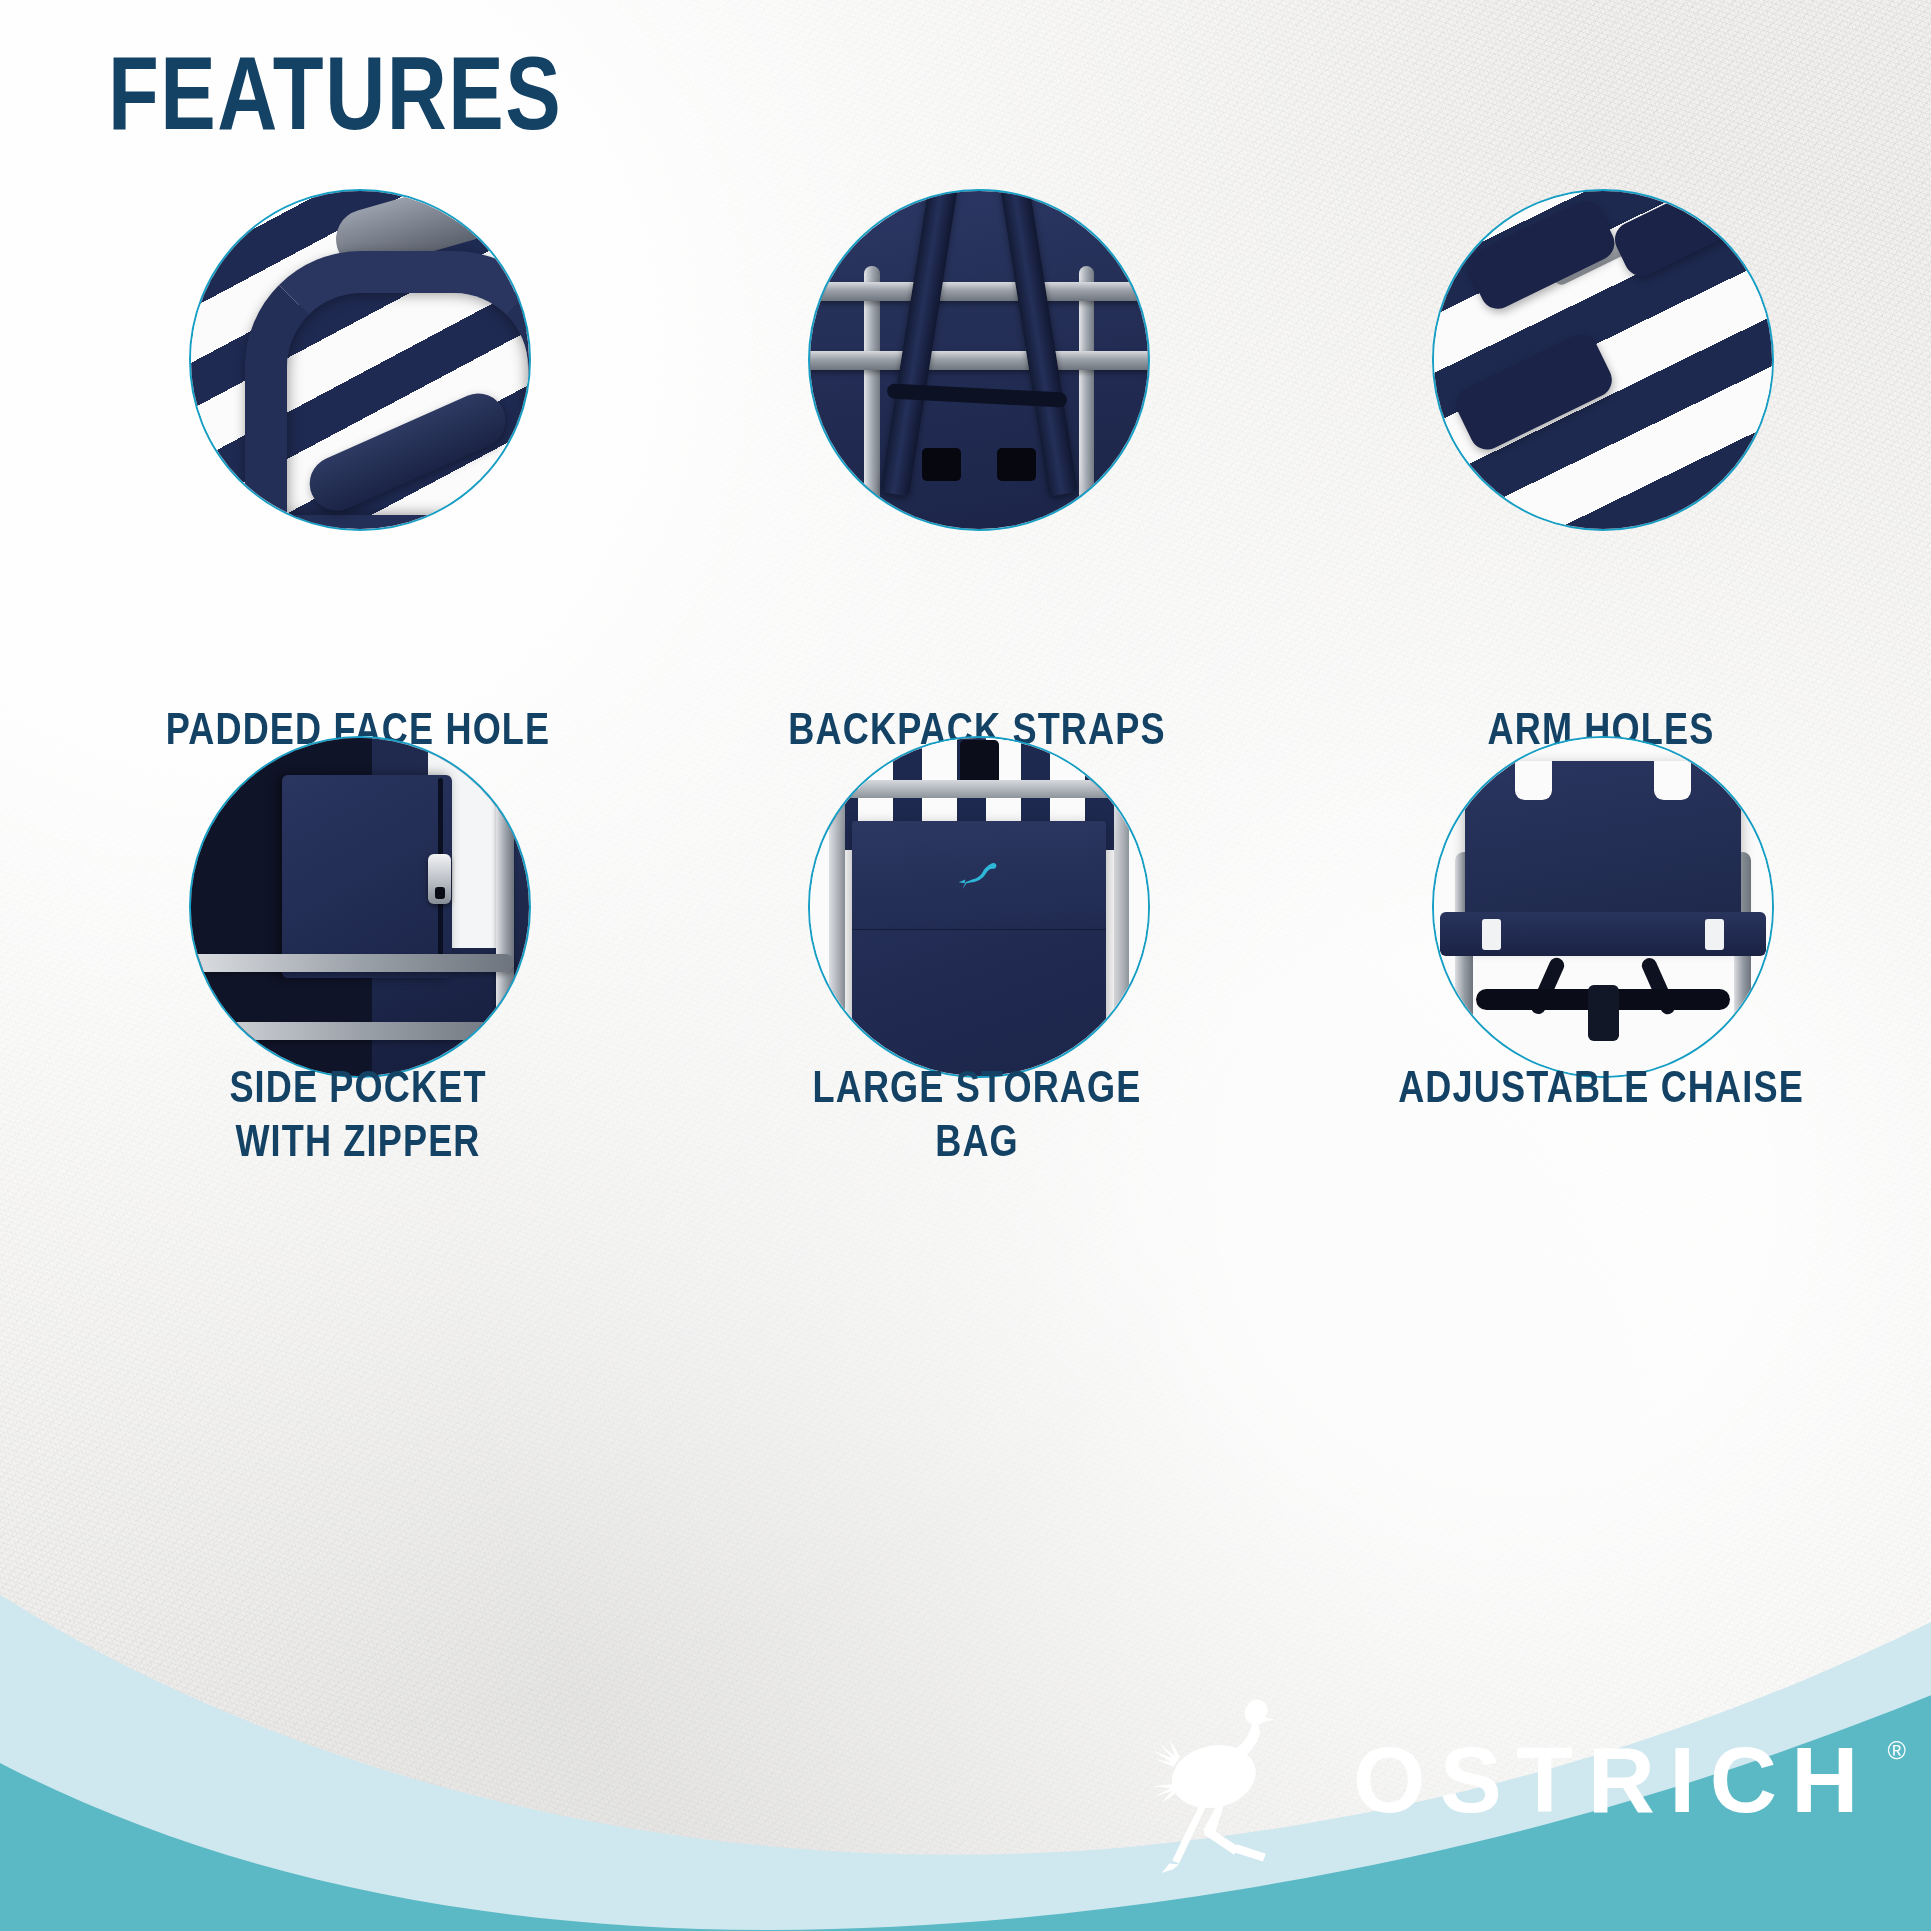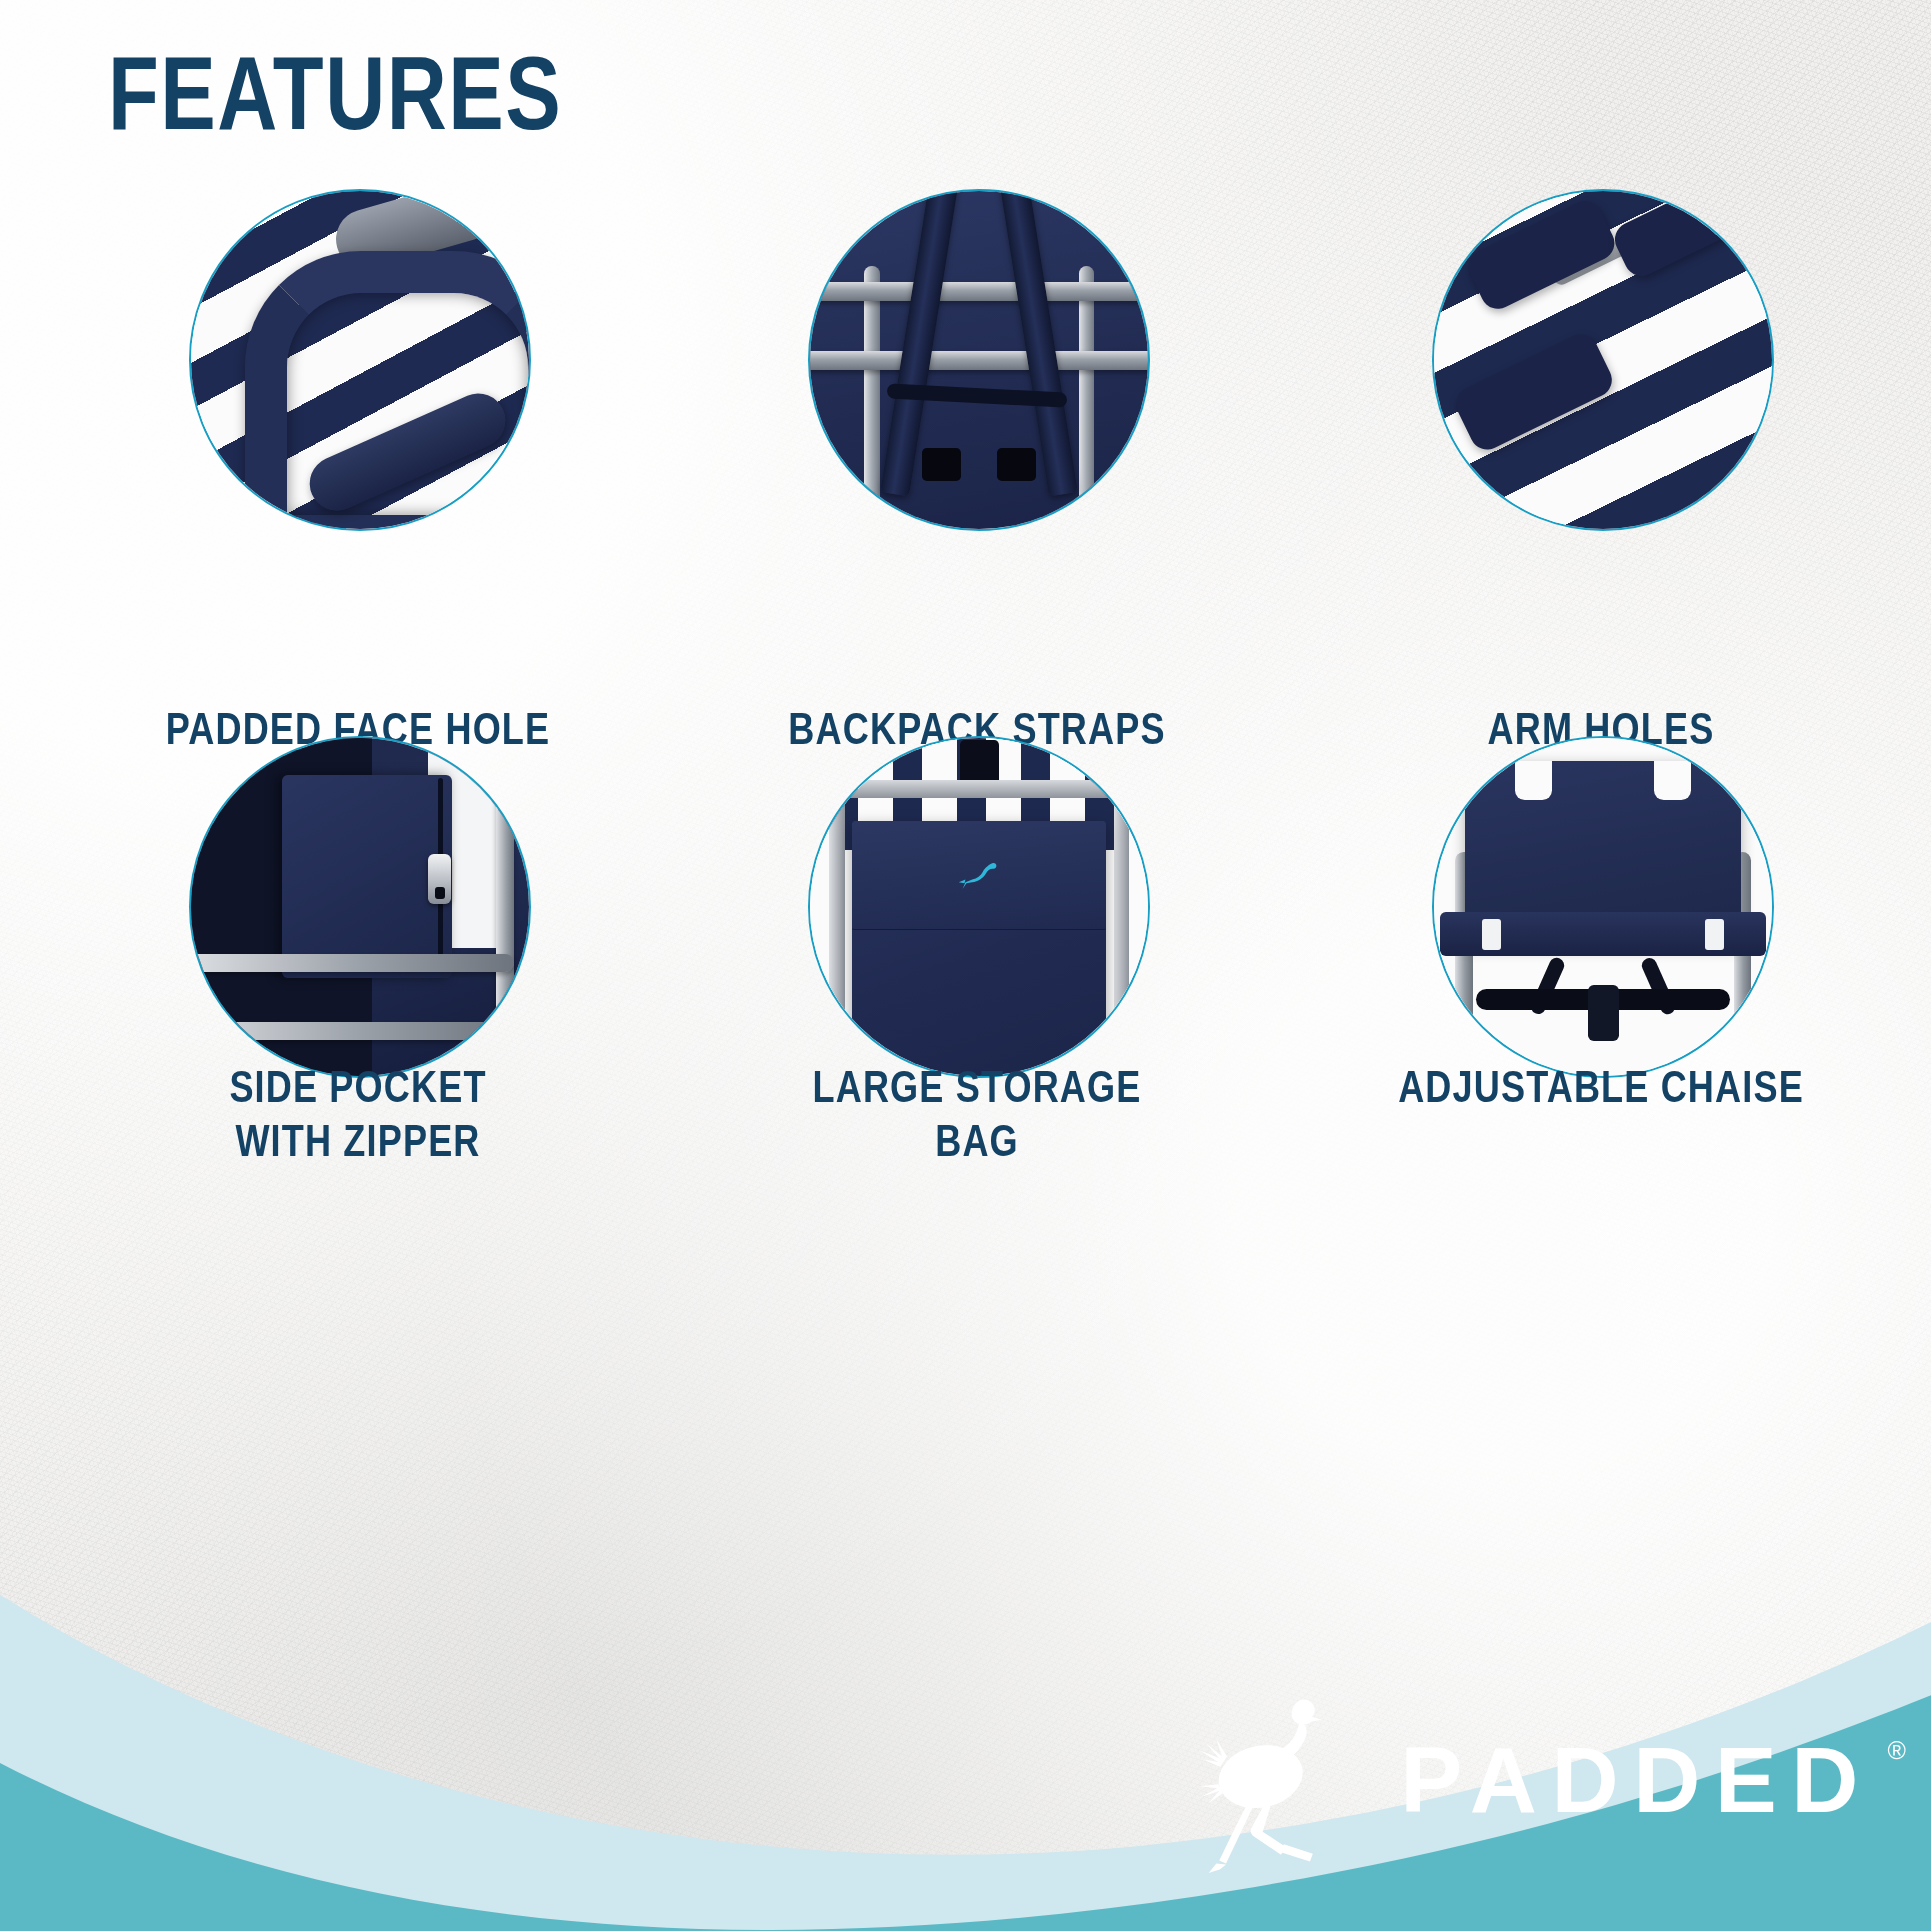--- a/index.html
+++ b/index.html
@@ -386,17 +386,17 @@
       <path d="M20 104l-19 2 18 2-17 9 19-6-12 13 16-11z"></path>
 
       <path d="M68 124l6 3-8 26 24 16-5 8-28-19c-3-2-4-5-3-8z"></path>
       <path d="M88 166l30 10-3 8-31-10z"></path>
 
       <path d="M50 124l6 3-16 34-12 25-7-3 13-27z"></path>
       <path d="M18 186l-8 10 12-4 6-5z"></path>
     </g>
   </svg>
   <div id="logo-wordmark">
-    <span>PADDED</span>
+    <span>OSTRICH</span>
     <span id="logo-reg">®</span>
   </div>
 </div>
 
 
 </body></html>

